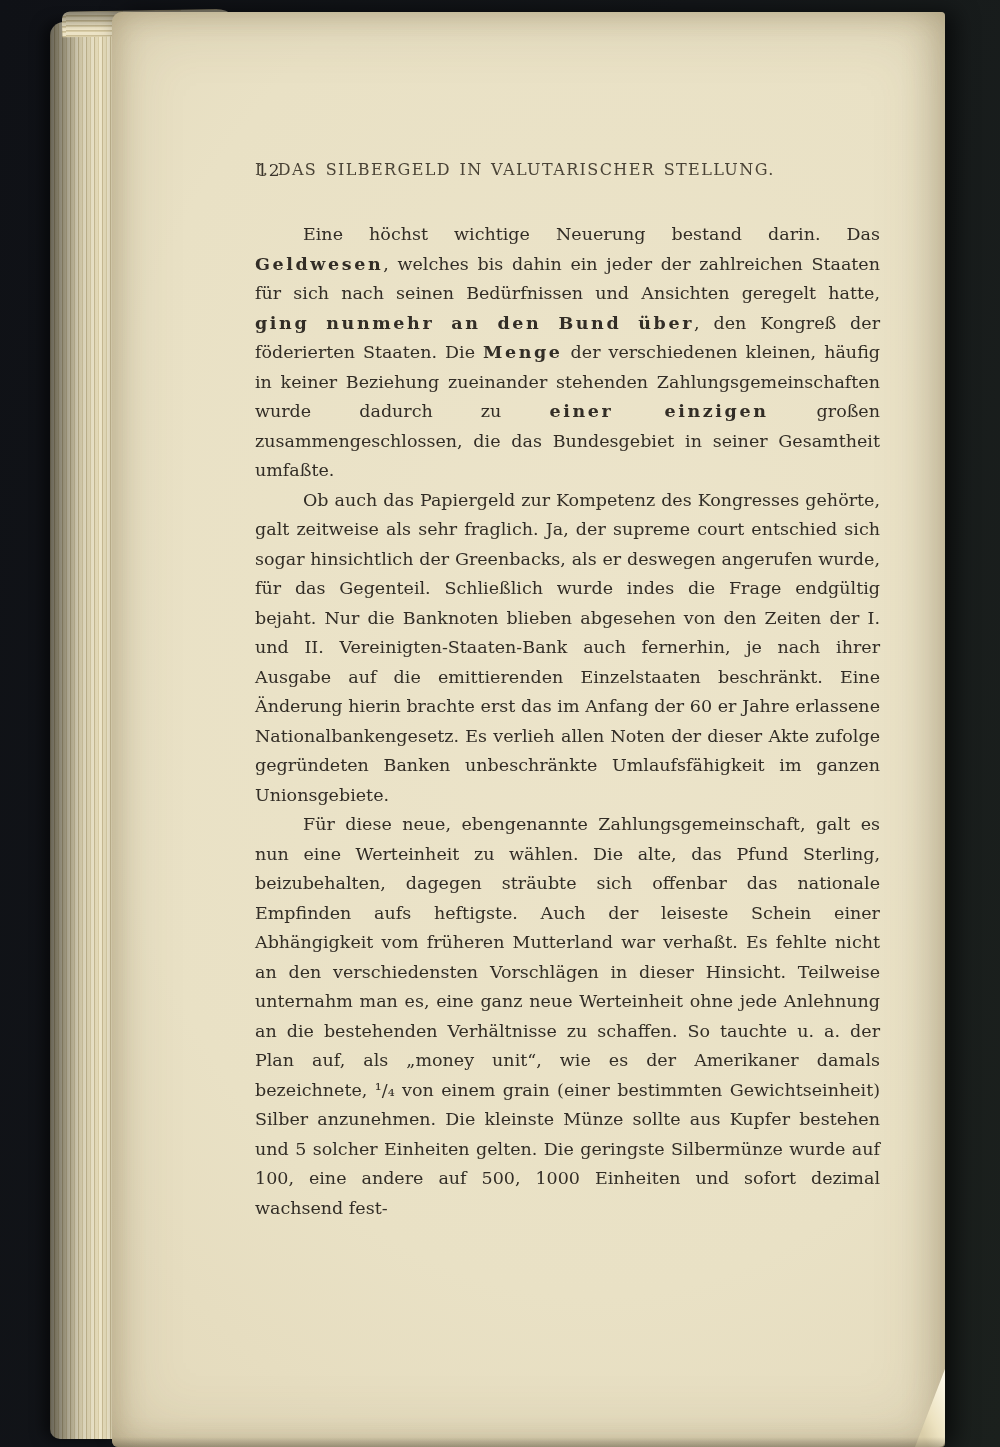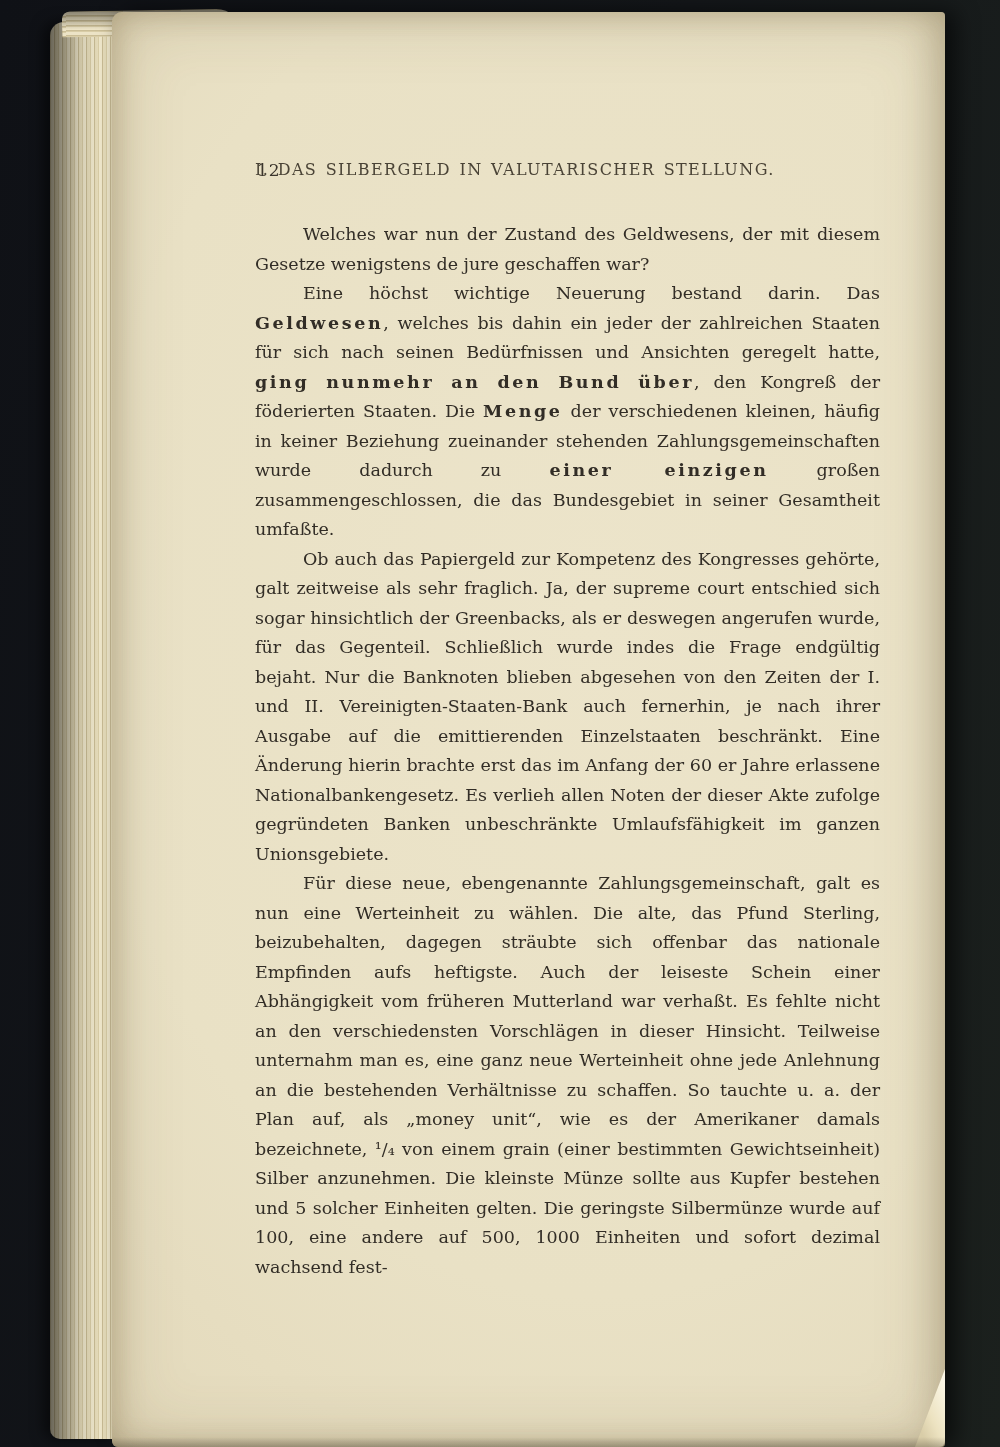--- a/index.html
+++ b/index.html
@@ -130,21 +130,20 @@
   <div class="page-stack"></div>
   <div class="page-stack-top"></div>
 
   <div class="page">
     <div class="header-row">
       <span class="pageno">12</span>
       <span class="running">I. DAS SILBERGELD IN VALUTARISCHER STELLUNG.</span>
     </div>
 
     <div class="text-block">
-        <p class="para"><span>Welches war nun der Zustand des Geldwesens, der mit diesem Gesetze wenigstens de jure geschaffen war?</span></p>
         <p class="para"><span>Eine höchst wichtige Neuerung bestand darin. Das </span><span class="gesperrt">Geldwesen</span><span>, welches bis dahin ein jeder der zahlreichen Staaten für sich nach seinen Bedürfnissen und Ansichten geregelt hatte, </span><span class="gesperrt">ging nunmehr an den Bund über</span><span>, den Kongreß der föderierten Staaten. Die </span><span class="gesperrt">Menge</span><span> der verschiedenen kleinen, häufig in keiner Beziehung zueinander stehenden Zahlungsgemeinschaften wurde dadurch zu </span><span class="gesperrt">einer einzigen</span><span> großen zusammengeschlossen, die das Bundesgebiet in seiner Gesamtheit umfaßte.</span></p>
         <p class="para"><span>Ob auch das Papiergeld zur Kompetenz des Kongresses gehörte, galt zeitweise als sehr fraglich. Ja, der supreme court entschied sich sogar hinsichtlich der Greenbacks, als er deswegen angerufen wurde, für das Gegenteil. Schließlich wurde indes die Frage endgültig bejaht. Nur die Banknoten blieben abgesehen von den Zeiten der I. und II. Vereinigten-Staaten-Bank auch fernerhin, je nach ihrer Ausgabe auf die emittierenden Einzelstaaten beschränkt. Eine Änderung hierin brachte erst das im Anfang der 60 er Jahre erlassene Nationalbankengesetz. Es verlieh allen Noten der dieser Akte zufolge gegründeten Banken unbeschränkte Umlaufsfähigkeit im ganzen Unionsgebiete.</span></p>
         <p class="para"><span>Für diese neue, ebengenannte Zahlungsgemeinschaft, galt es nun eine Werteinheit zu wählen. Die alte, das Pfund Sterling, beizubehalten, dagegen sträubte sich offenbar das nationale Empfinden aufs heftigste. Auch der leiseste Schein einer Abhängigkeit vom früheren Mutterland war verhaßt. Es fehlte nicht an den verschiedensten Vorschlägen in dieser Hinsicht. Teilweise unternahm man es, eine ganz neue Werteinheit ohne jede Anlehnung an die bestehenden Verhältnisse zu schaffen. So tauchte u. a. der Plan auf, als „money unit“, wie es der Amerikaner damals bezeichnete, ¹/₄ von einem grain (einer bestimmten Gewichtseinheit) Silber anzunehmen. Die kleinste Münze sollte aus Kupfer bestehen und 5 solcher Einheiten gelten. Die geringste Silbermünze wurde auf 100, eine andere auf 500, 1000 Einheiten und sofort dezimal wachsend fest-</span></p>
       </div>
 
     <div class="curl"></div>
     <div class="bottom-shadow"></div>
   </div>
 </div>
 

